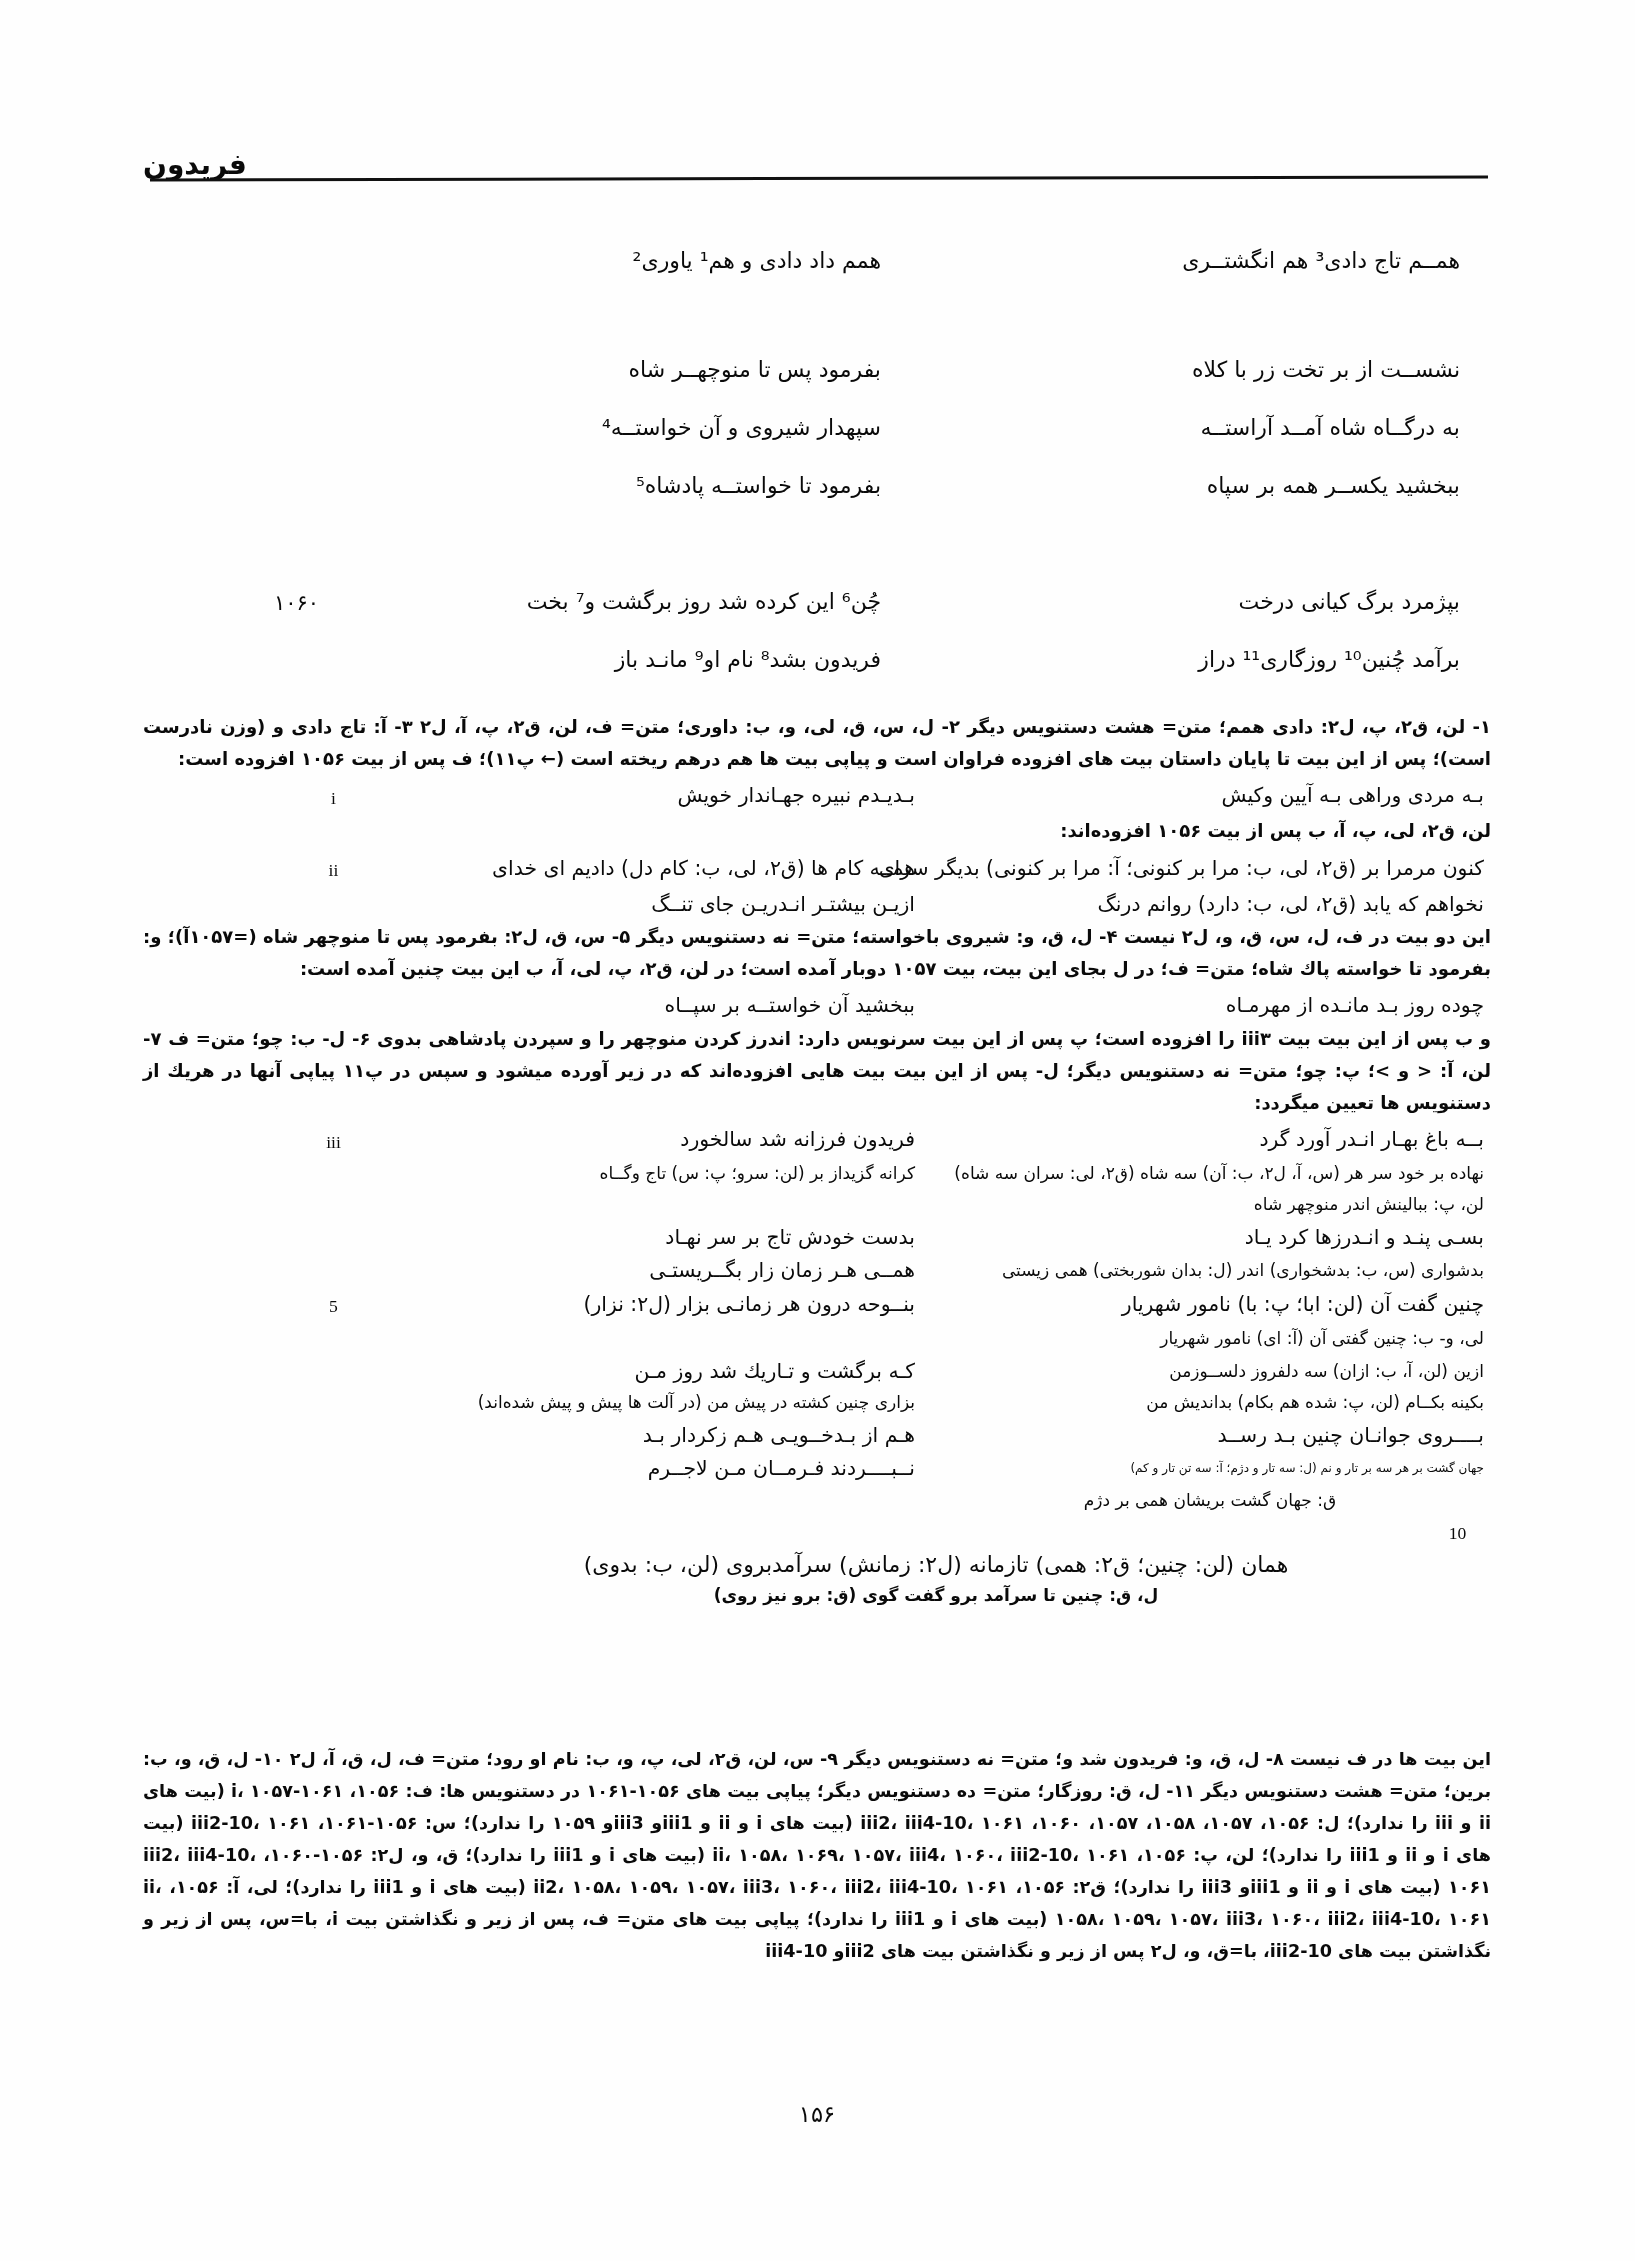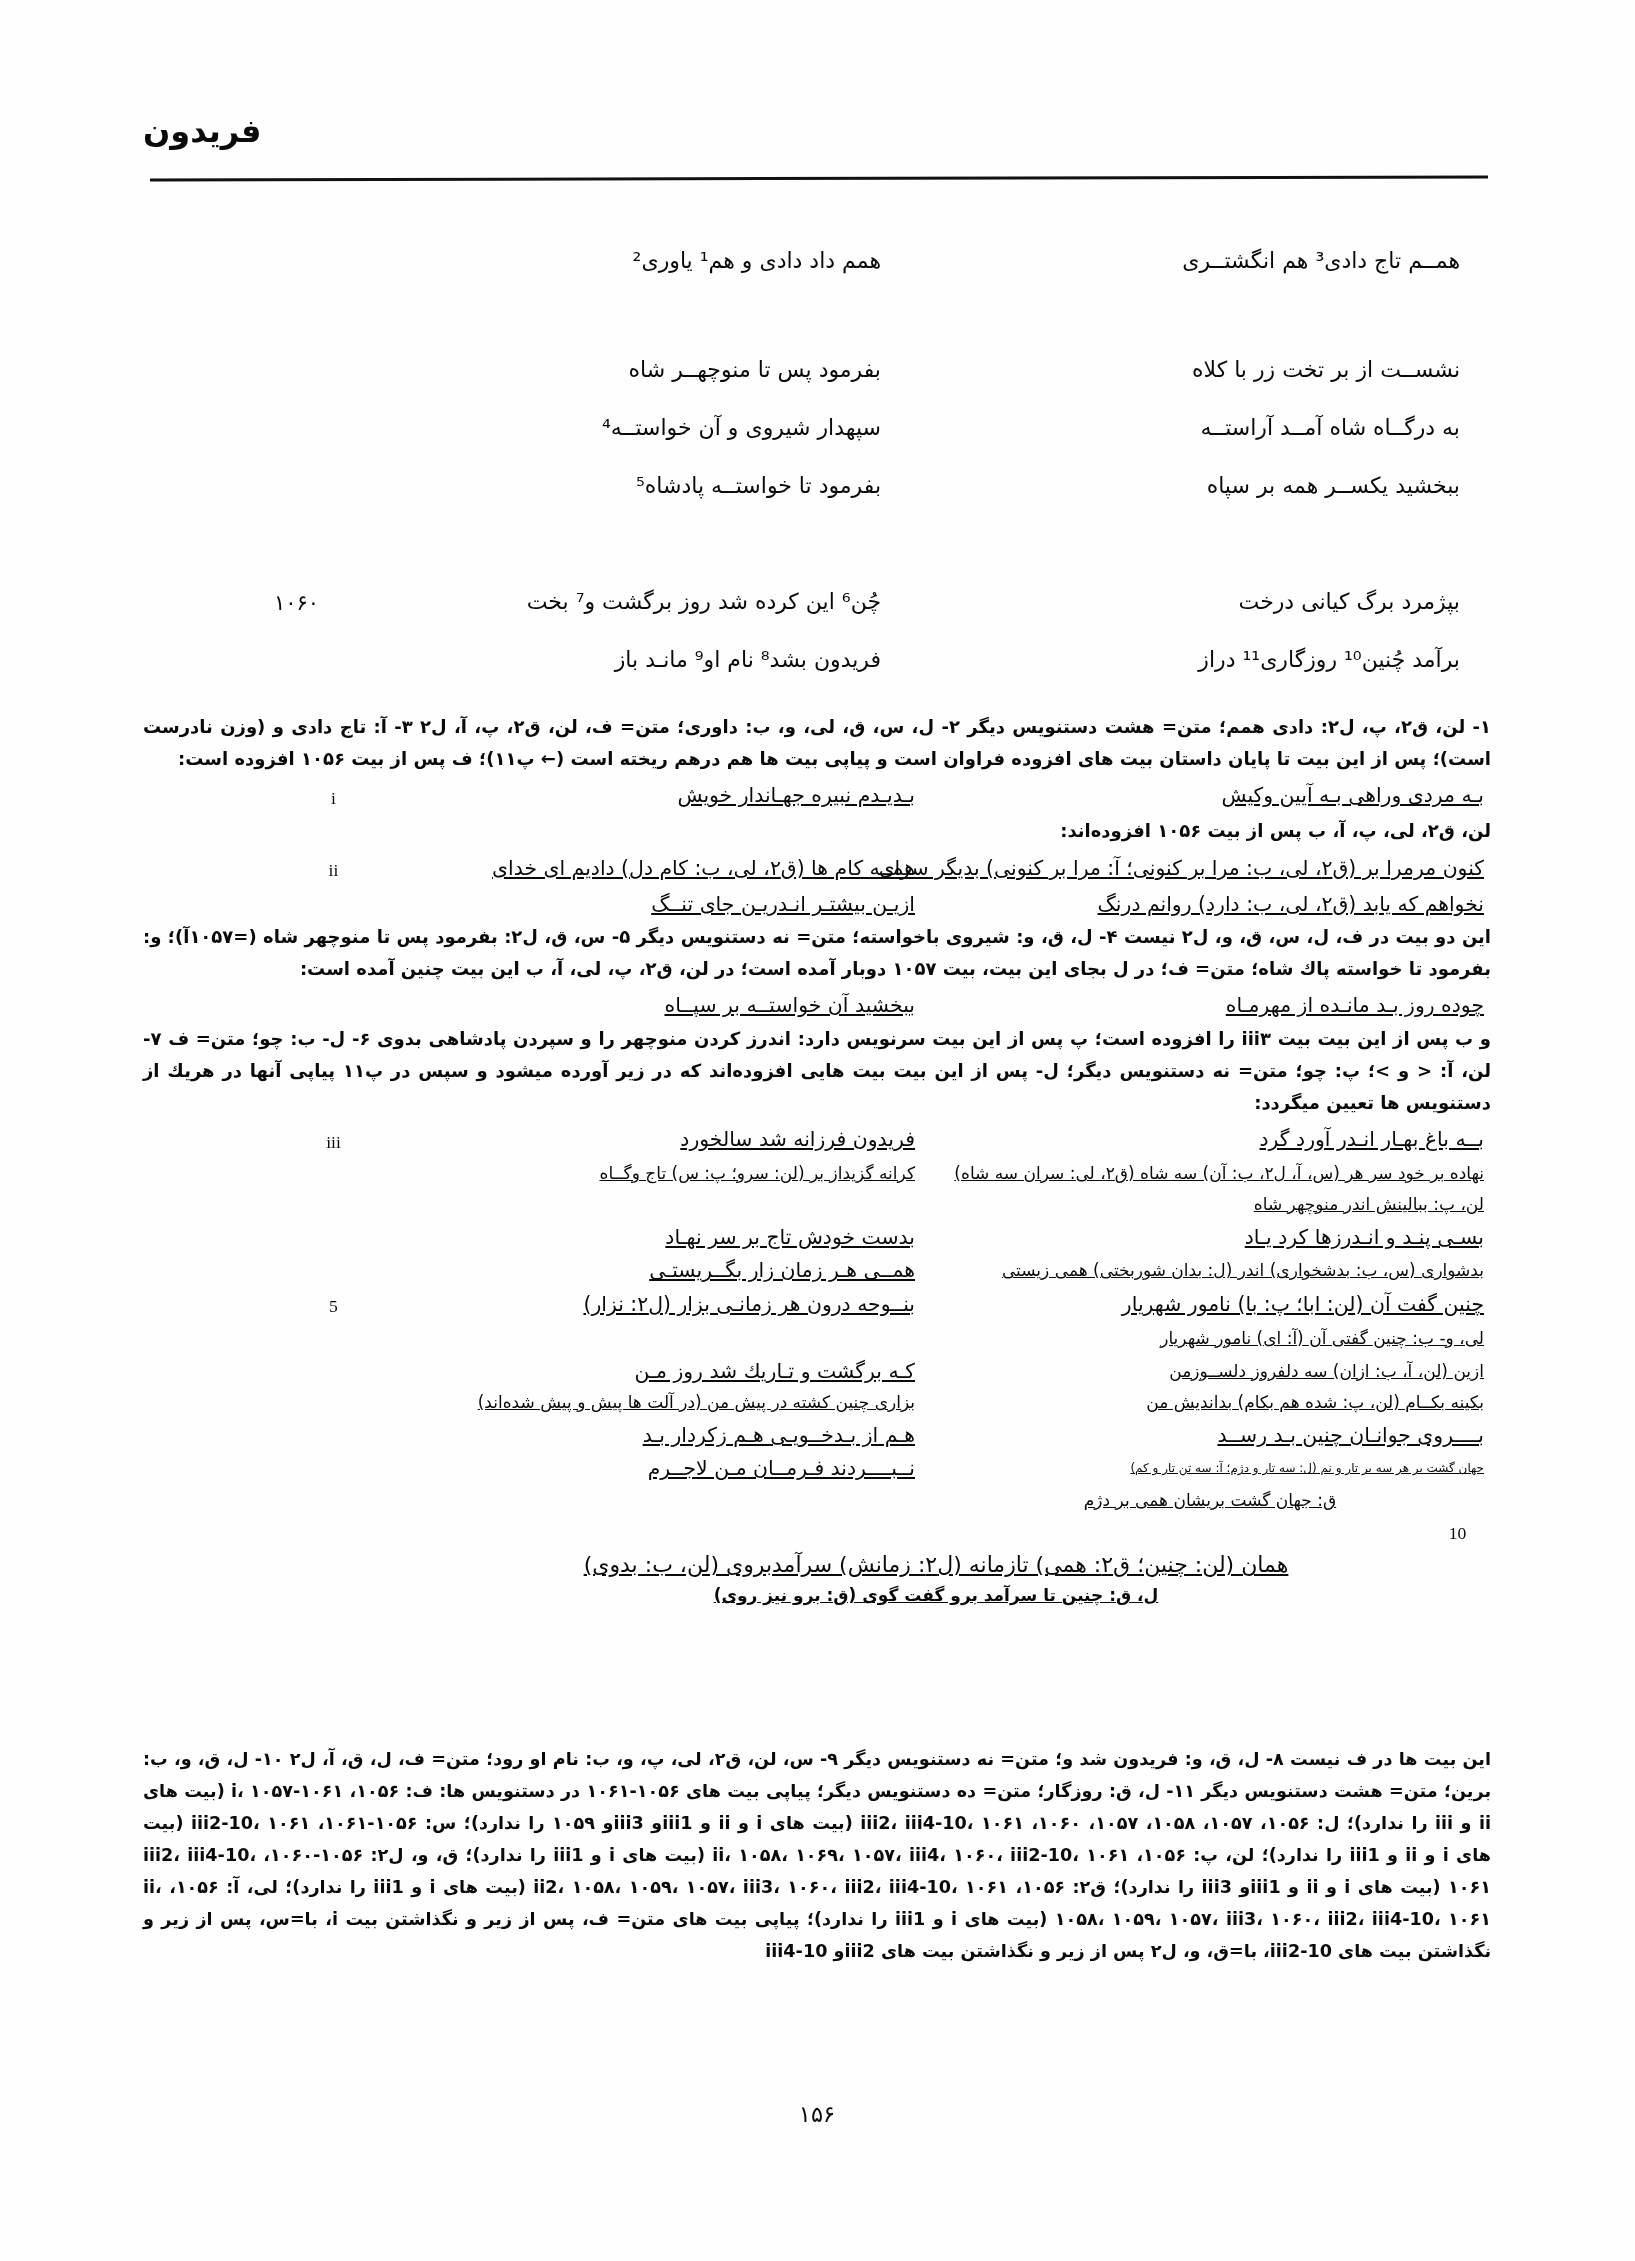--- a/index.html
+++ b/index.html
@@ -23,25 +23,26 @@
 
   
   .runhead-wrap {
     position: absolute;
     top: 112px;
     right: 144px;
     left: 144px;
     text-align: left;
   }
   .runhead {
-    font-size: 32px;
+    font-size: 28px;
     font-weight: bold;
     letter-spacing: 0.7px;
     display: inline-block;
     direction: rtl;
+    margin-top: 36px;
   }
   .rule {
     position: absolute;
     top: 177px;
     right: 147px;
     width: 1338px;
     height: 2.8px;
     background: #111;
     transform: rotate(-0.12deg);
   }
@@ -115,21 +116,20 @@
     padding-top: 4.2px;
     direction: ltr;
     font-family: "Liberation Serif", "DejaVu Serif", serif;
   }
   .ins-hemi {
     flex: 0 0 548px;
     width: 548px;
     font-size: 20.4px;
     white-space: nowrap;
     padding-top: 1.4px;
-    text-decoration: underline;
   }
   .ins-hemi.h1 { text-align: right; padding-right: 21px; }
   .ins-hemi.h2 { text-align: right; padding-right: 7px; }
   .ins-note {
     font-size: 17px;
     line-height: 29.5px;
     direction: rtl;
   }
 
   

